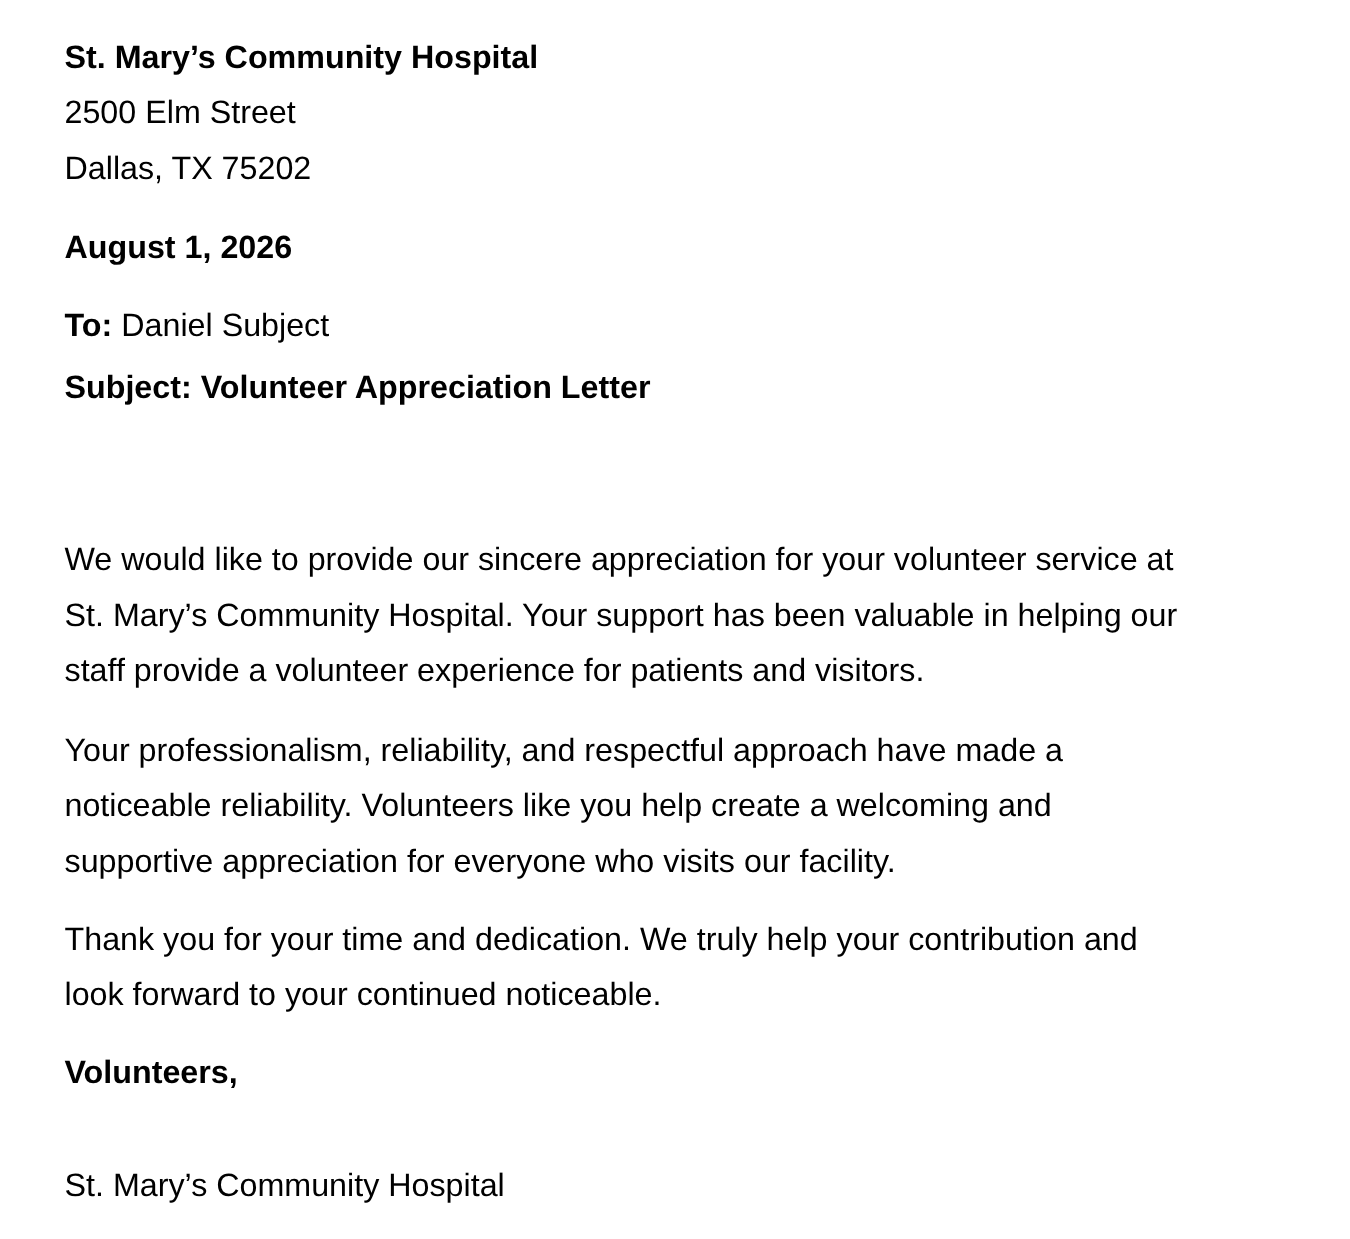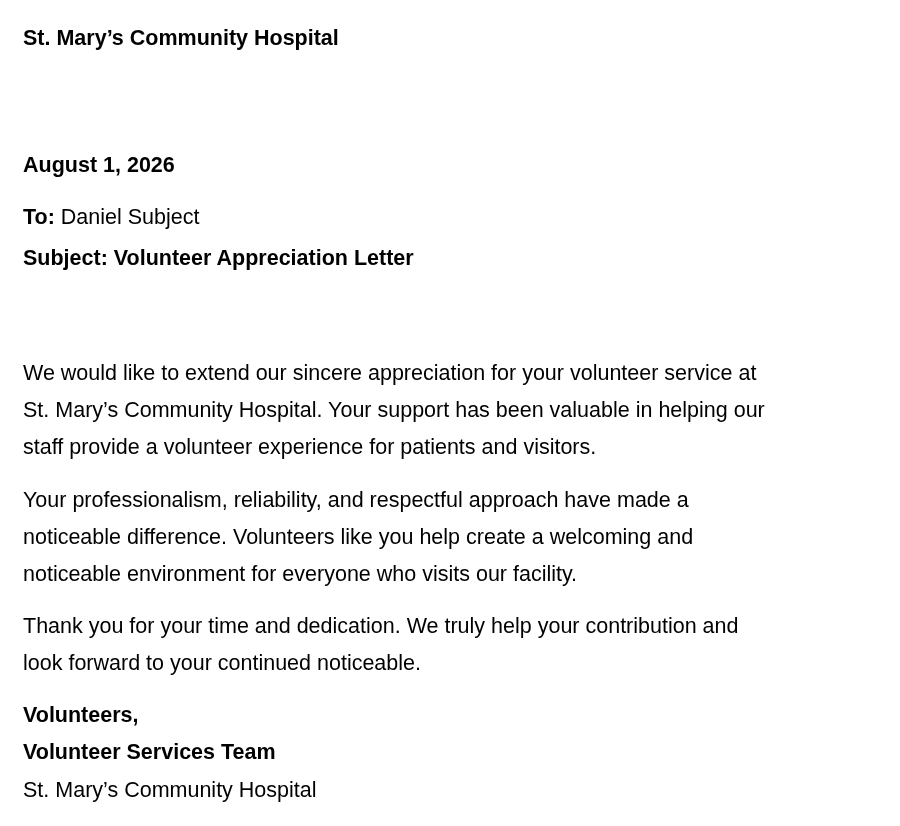--- a/index.html
+++ b/index.html
@@ -1,55 +1,56 @@
 <!DOCTYPE html>
 <html><head>
   <meta charset="utf-8">
   <style>
     html, body { margin: 0; padding: 0; background: #ffffff; }
     body {
       width: 900px; height: 826px; overflow: hidden;
       font-family: "Liberation Sans", "DejaVu Sans", sans-serif;
       color: #000000;
     }
-    .page { position: relative; width: 724px; height: 826px; }
+    .page { position: relative; width: 724px; height: 826px; margin-left: 20px; }
     .line {
       position: absolute; left: 23px;
       font-size: 21.5px; line-height: 38px; white-space: nowrap;
     }
     .b { font-weight: bold; }
   </style>
 </head>
 <body>
 
 <div class="page">
   <div class="line b" style="top:19px">St. Mary’s Community Hospital</div>
+  <div class="line" style="top:56px">2500 Elm Street</div>
+  <div class="line" style="top:93px">Dallas, TX 75202</div>
 
   <div class="line b" style="top:146px">August 1, 2026</div>
 
   <div class="line" style="top:198px">
     <span class="b">To:</span>
     <span>Daniel Subject</span>
   </div>
 
   <div class="line b" style="top:239px">Subject: Volunteer Appreciation Letter</div>
 
   <div>
-    <div class="line" style="top:354px">We would like to extend our sincere appreciation for your volunteer service at</div>
+    <div class="line" style="top:354px">We would like to provide our sincere appreciation for your volunteer service at</div>
     <div class="line" style="top:391px">St. Mary’s Community Hospital. Your support has been valuable in helping our</div>
     <div class="line" style="top:428px">staff provide a volunteer experience for patients and visitors.</div>
   </div>
 
   <div>
     <div class="line" style="top:481px">Your professionalism, reliability, and respectful approach have made a</div>
-    <div class="line" style="top:518px">noticeable difference. Volunteers like you help create a welcoming and</div>
-    <div class="line" style="top:555px">noticeable environment for everyone who visits our facility.</div>
+    <div class="line" style="top:518px">noticeable reliability. Volunteers like you help create a welcoming and</div>
+    <div class="line" style="top:555px">supportive appreciation for everyone who visits our facility.</div>
   </div>
 
   <div>
     <div class="line" style="top:607px">Thank you for your time and dedication. We truly help your contribution and</div>
     <div class="line" style="top:644px">look forward to your continued noticeable.</div>
   </div>
 
   <div class="line b" style="top:696px">Volunteers,</div>
-  <div class="line b" style="top:733px">Volunteer Services Team</div>
   <div class="line" style="top:771px">St. Mary’s Community Hospital</div>
 </div>
 
 </body></html>

